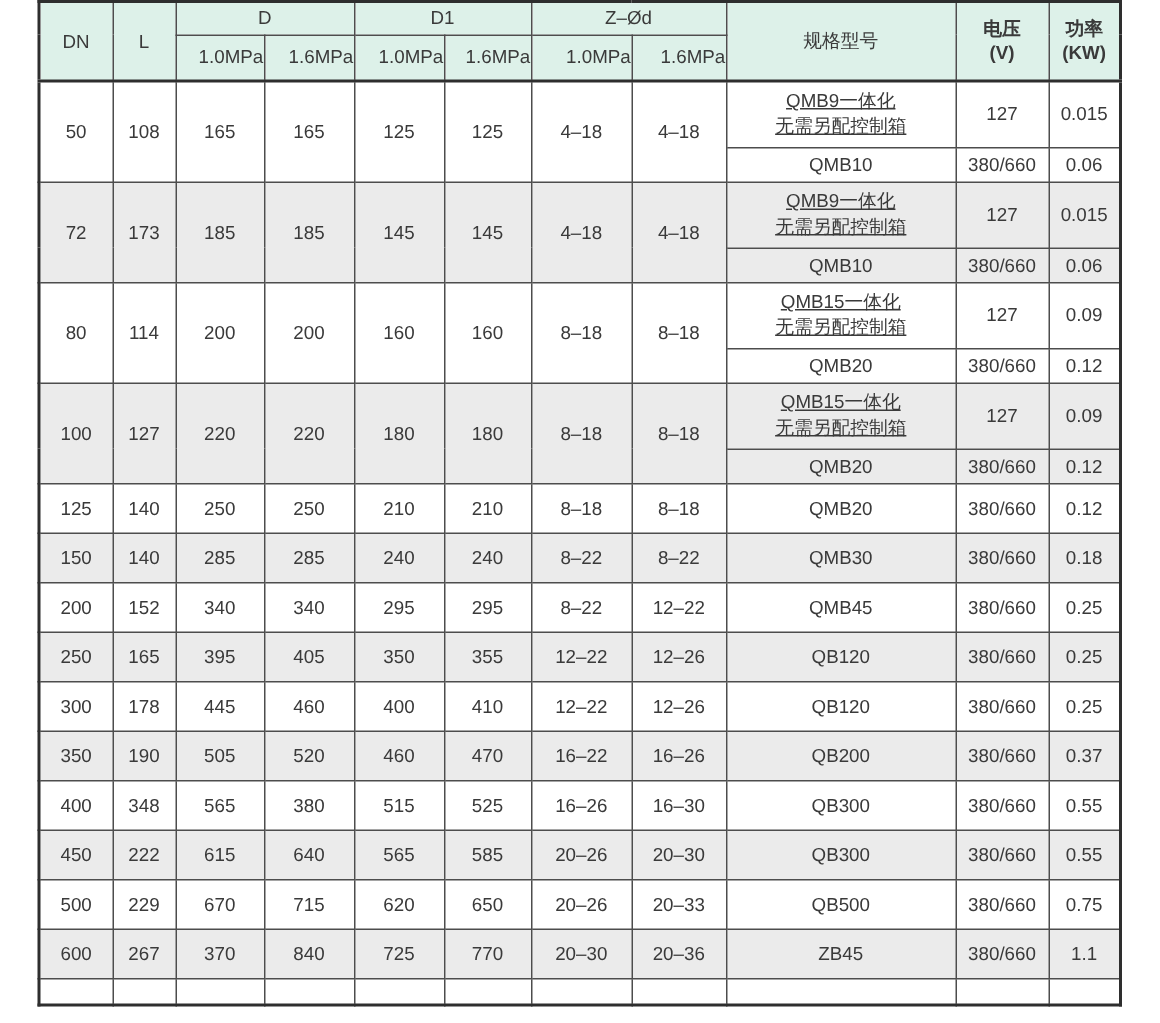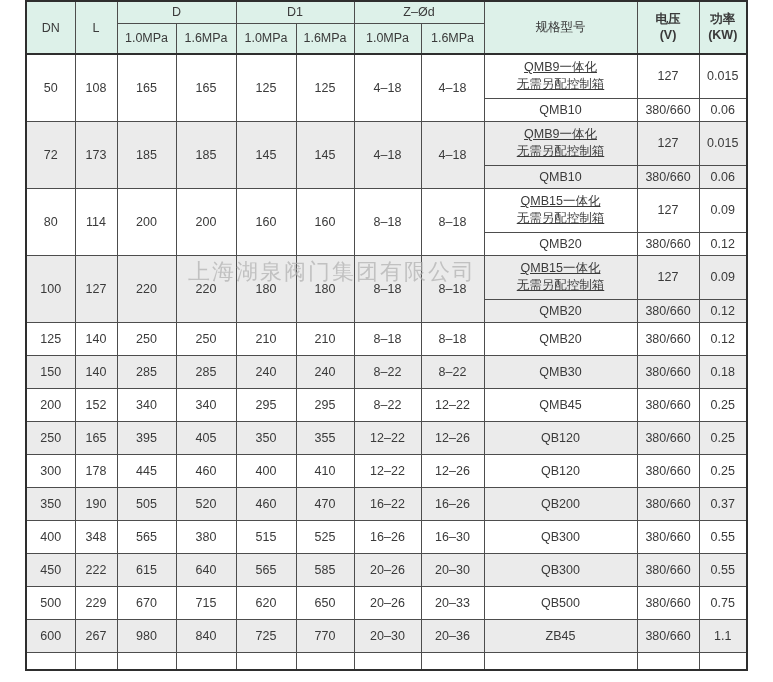--- a/index.html
+++ b/index.html
@@ -34,21 +34,21 @@
     font-weight:normal;
     color:var(--text);
     overflow:hidden;
     white-space:nowrap;
   }
   thead th{
     background:var(--header-bg);
   }
   thead{border-bottom:2px solid var(--outer-border);}
   tr.h1 th{height:22px;}
-  tr.h2 th{height:31px;}
+  tr.h2 th{height:31px;text-align:right;}
   .two-line{line-height:1.25;font-weight:bold;}
   tr.sub1 td{height:44px;}
   tr.sub2 td{height:23px;}
   tr.normal td{height:33px;}
   tr.partial td{height:18px;background:#ffffff;}
   tr.shaded td{background:var(--shaded-row-bg);}
   td.spec-cell{line-height:1.35;text-decoration:underline;}
   .watermark{
     position:absolute;
     left:188px;top:257px;
@@ -58,21 +58,20 @@
     opacity:.7;
     z-index:5;
     pointer-events:none;
     white-space:nowrap;
   }
 </style>
 </head>
 <body>
 
 <div class="page">
-  <div class="watermark">上海湖泉阀门集团有限公司</div>
 
   <table class="spec">
     <colgroup>
       <col style="width:49px">
         <col style="width:42px">
       <col style="width:59px">
         <col style="width:60px">
       <col style="width:60px">
         <col style="width:58px">
       <col style="width:67px">
@@ -305,21 +304,21 @@
           <td>650</td>
           <td>20–26</td>
           <td>20–33</td>
           <td>QB500</td>
           <td>380/660</td>
           <td>0.75</td>
         </tr>
         <tr class="normal shaded">
           <td>600</td>
           <td>267</td>
-          <td>980</td>
+          <td>370</td>
           <td>840</td>
           <td>725</td>
           <td>770</td>
           <td>20–30</td>
           <td>20–36</td>
           <td>ZB45</td>
           <td>380/660</td>
           <td>1.1</td>
         </tr>
         <tr class="partial">

